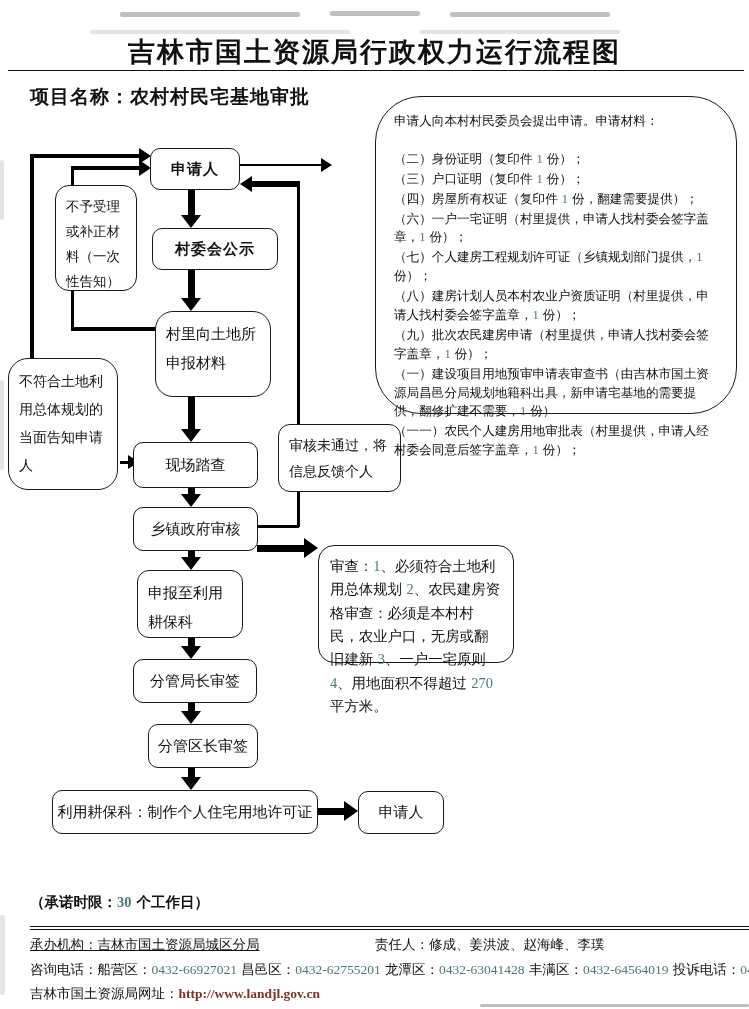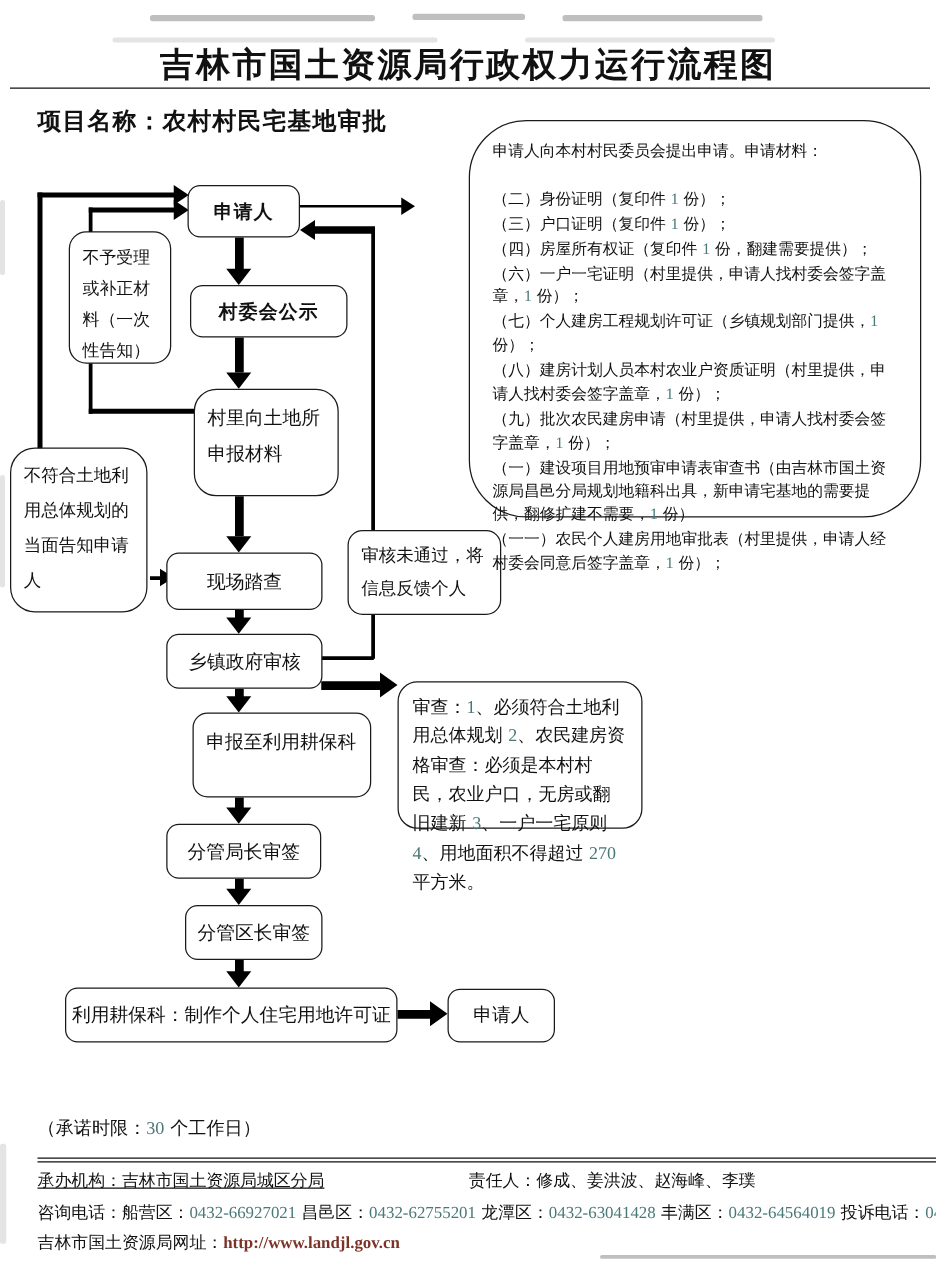--- a/index.html
+++ b/index.html
@@ -44,21 +44,21 @@
   .ln{position:absolute;background:#000;z-index:1;}
   .head-down{position:absolute;width:0;height:0;z-index:1;
     border-left:10px solid transparent;border-right:10px solid transparent;border-top:13px solid #000;}
   .head-right{position:absolute;width:0;height:0;z-index:1;
     border-top:8px solid transparent;border-bottom:8px solid transparent;border-left:12px solid #000;}
   .head-right.big{border-top-width:10px;border-bottom-width:10px;border-left-width:14px;}
   .head-right.small{border-top-width:7px;border-bottom-width:7px;border-left-width:11px;}
   .head-left{position:absolute;width:0;height:0;z-index:1;
     border-top:8px solid transparent;border-bottom:8px solid transparent;border-right:12px solid #000;}
   
-  .promise{left:30px;top:893px;font-size:14.5px;}
+  .promise{left:30px;top:893px;font-size:14.5px;font-weight:bold;}
   .footer-rule{left:30px;top:926px;width:719px;height:2px;border-top:1.3px solid #111;border-bottom:1.3px solid #111;}
   .f-line{font-size:13.5px;white-space:nowrap;}
   .num{font-family:"Liberation Serif",serif;color:#4a7878;}
   .url{font-family:"Liberation Serif",serif;color:#7b3328;font-weight:bold;}
 </style>
 </head>
 <body>
 
 <div class="artifact" style="left:120px;top:12px;width:180px;height:5px;"></div>
 <div class="artifact" style="left:330px;top:11px;width:90px;height:5px;"></div>
@@ -135,21 +135,21 @@
 </div>
 <div class="box" style="left:133px;top:442px;width:125px;height:46px;">
   <span>现场踏查</span>
 </div>
 <div class="box left note" style="left:278px;top:424px;width:123px;height:68px;border-radius:12px;">
   <span>审核未通过，将信息反馈个人</span>
 </div>
 <div class="box" style="left:133px;top:507px;width:125px;height:44px;">
   <span>乡镇政府审核</span>
 </div>
-<div class="box left" style="left:137px;top:570px;width:143px;height:68px;border-radius:12px;line-height:1.9;margin-left:17px;">
+<div class="box left" style="left:137px;top:570px;width:106px;height:68px;border-radius:12px;line-height:1.9;">
   <span>申报至利用耕保科</span>
 </div>
 <div class="box" style="left:133px;top:659px;width:124px;height:44px;">
   <span>分管局长审签</span>
 </div>
 <div class="box" style="left:148px;top:724px;width:110px;height:44px;">
   <span>分管区长审签</span>
 </div>
 <div class="box" style="left:52px;top:790px;width:266px;height:44px;">
   <span>利用耕保科：制作个人住宅用地许可证</span>

